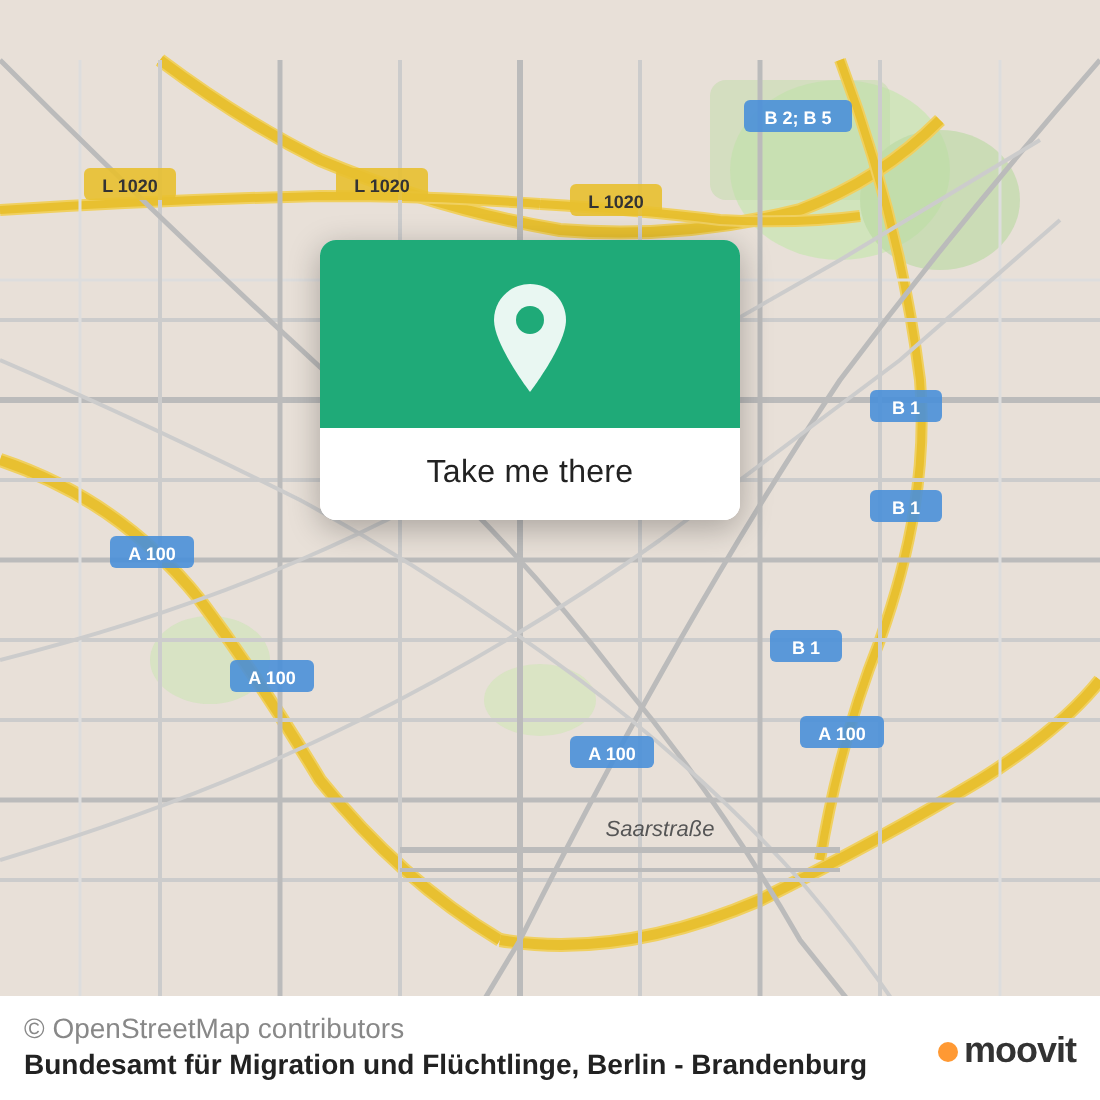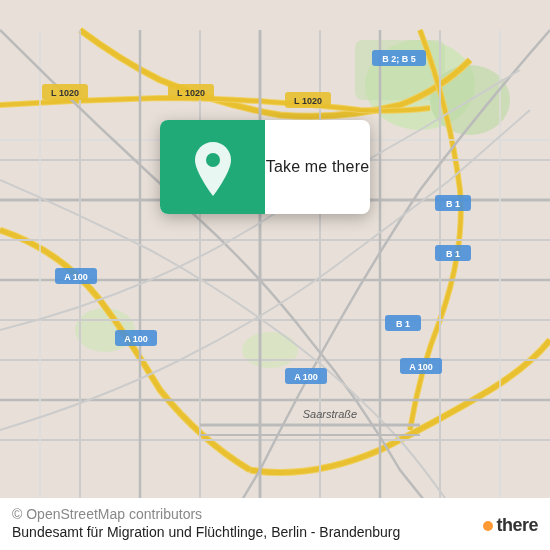--- a/index.html
+++ b/index.html
@@ -39,20 +39,21 @@
     
     #popup-card {
       position: absolute;
       top: 120px;
       left: 160px;
       width: 210px;
       background: #fff;
       border-radius: 8px;
       box-shadow: 0 4px 16px rgba(0,0,0,0.28);
       display: flex;
+      flex-direction: column;
       align-items: center;
       overflow: hidden;
       z-index: 10;
     }
 
     #popup-green {
       width: 100%;
       background: #1faa78;
       display: flex;
       align-items: center;
@@ -89,21 +90,21 @@
 
     #copyright {
       font-size: 14px;
       color: #888;
       margin-bottom: 2px;
     }
 
     #location-title {
       font-size: 14px;
       color: #222;
-      font-weight: 400;
+      font-weight: 700;
     }
 
     
     #moovit-logo {
       position: absolute;
       bottom: 14px;
       right: 12px;
       display: flex;
       align-items: center;
       z-index: 11;
@@ -238,16 +239,16 @@
     <button id="popup-button">Take me there</button>
   </div>
 
   <div id="bottom-bar">
     <div id="copyright">© OpenStreetMap contributors</div>
     <div id="location-title">Bundesamt für Migration und Flüchtlinge, Berlin - Brandenburg</div>
   </div>
 
   <div id="moovit-logo">
     <div id="moovit-dot"></div>
-    <span id="moovit-text">there</span>
+    <span id="moovit-text">moovit</span>
   </div>
 
 </div>
 
 </body></html>

